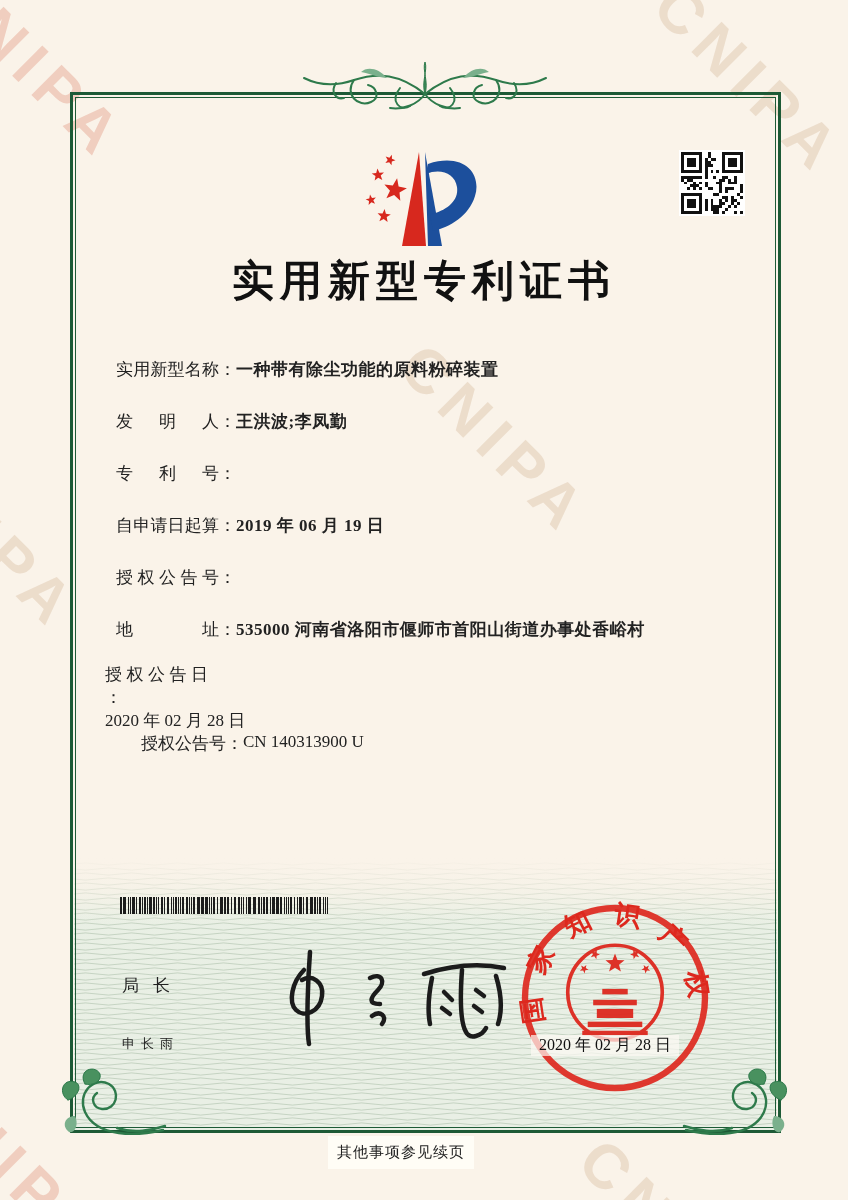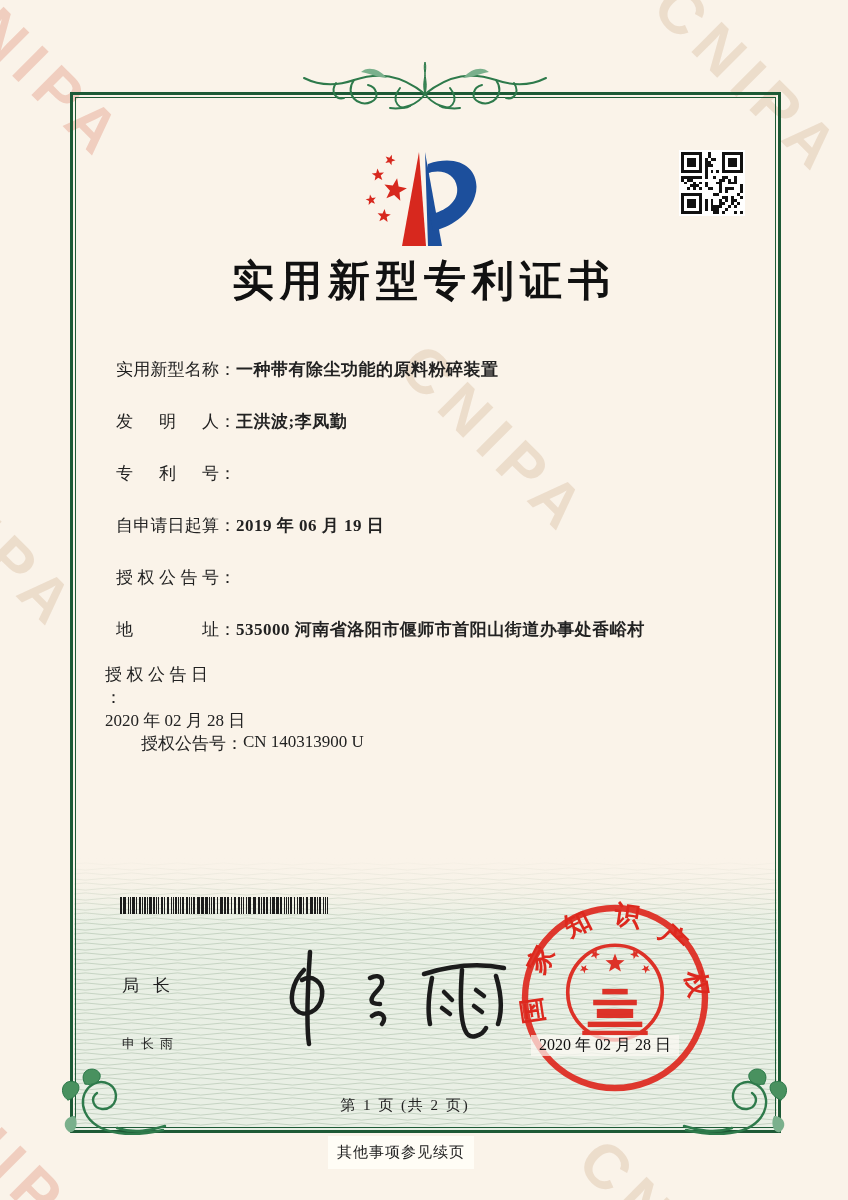--- a/index.html
+++ b/index.html
@@ -553,16 +553,15 @@
         <rect x="96" y="100" width="28" height="6"></rect>
         <rect x="86" y="112" width="48" height="6"></rect>
         <rect x="90" y="122" width="40" height="10"></rect>
         <rect x="80" y="136" width="60" height="6"></rect>
         <rect x="74" y="146" width="72" height="5"></rect>
       </g>
     </svg>
   </div>
   <div class="seal-date">2020 年 02 月 28 日</div>
 
-  <div class="page-num">第 1 页 (共 2 页)</div>
   <div class="note-box">其他事项参见续页</div>
 
 </div>
 
 </body></html>

